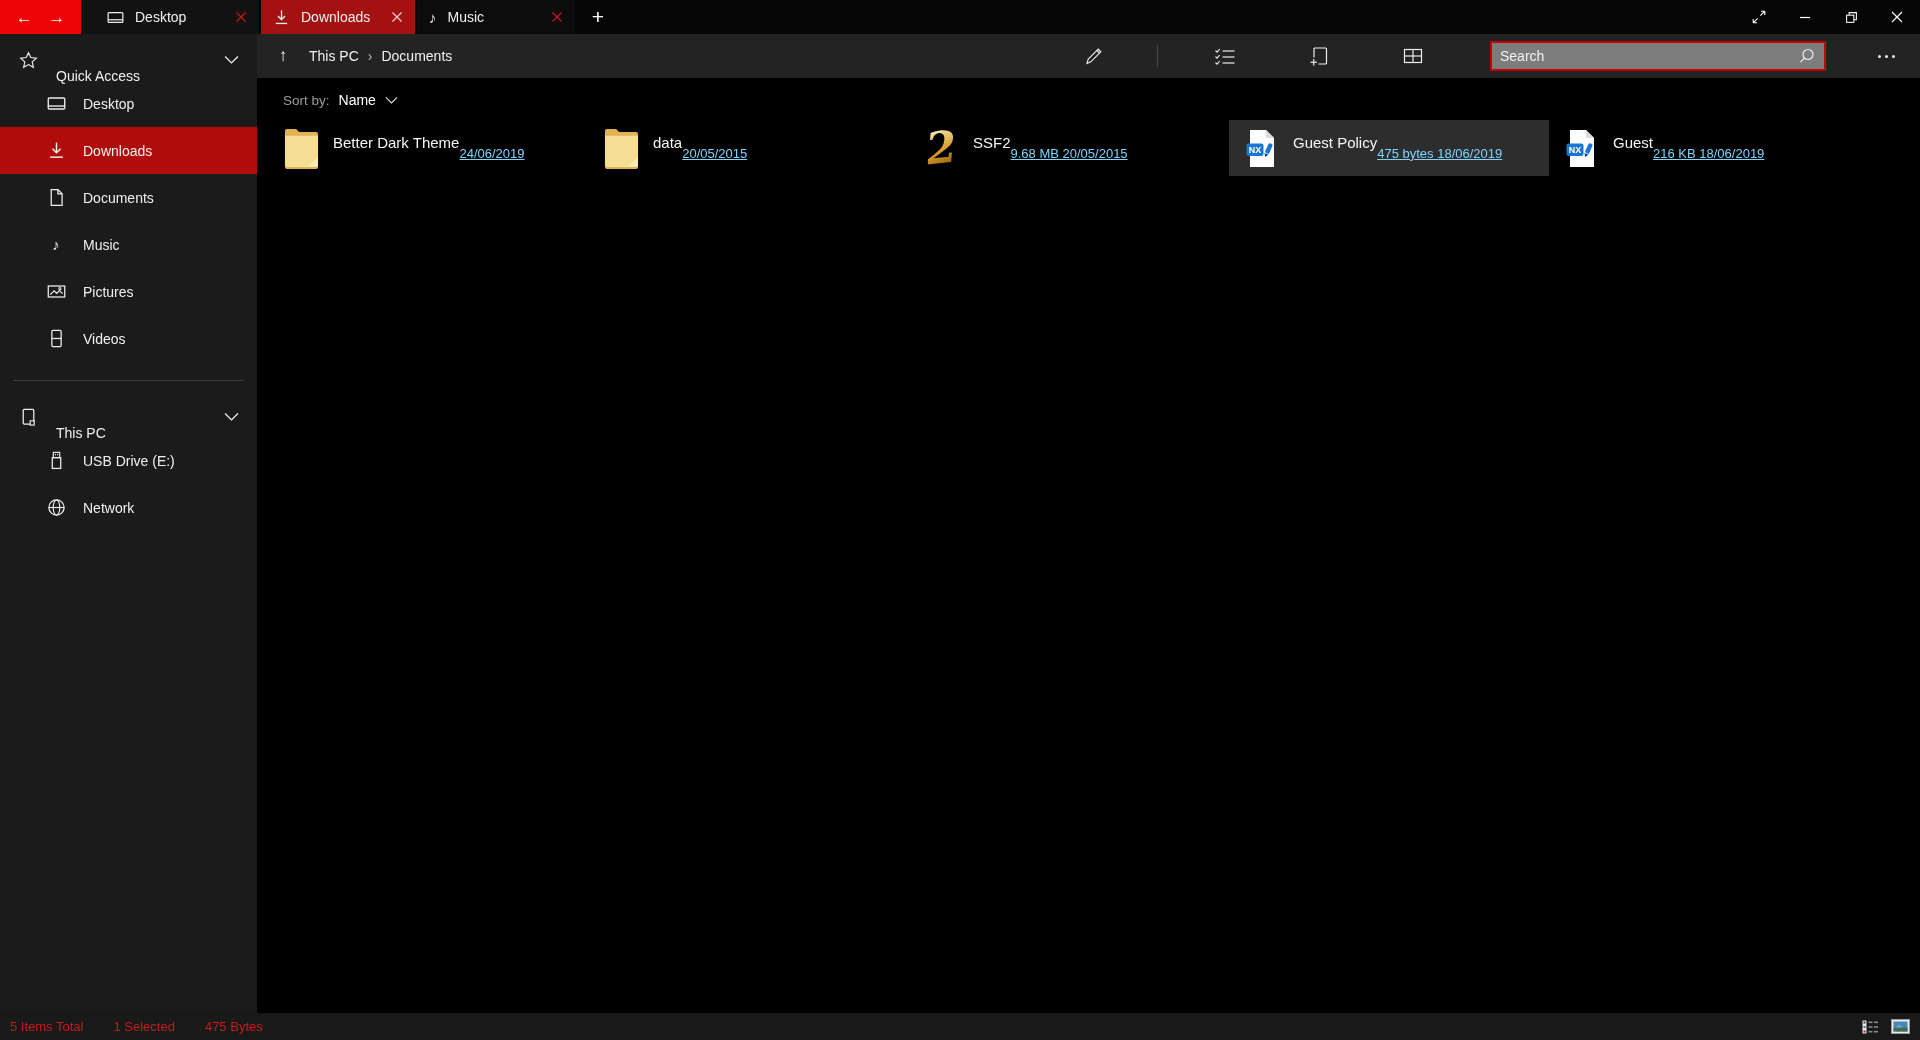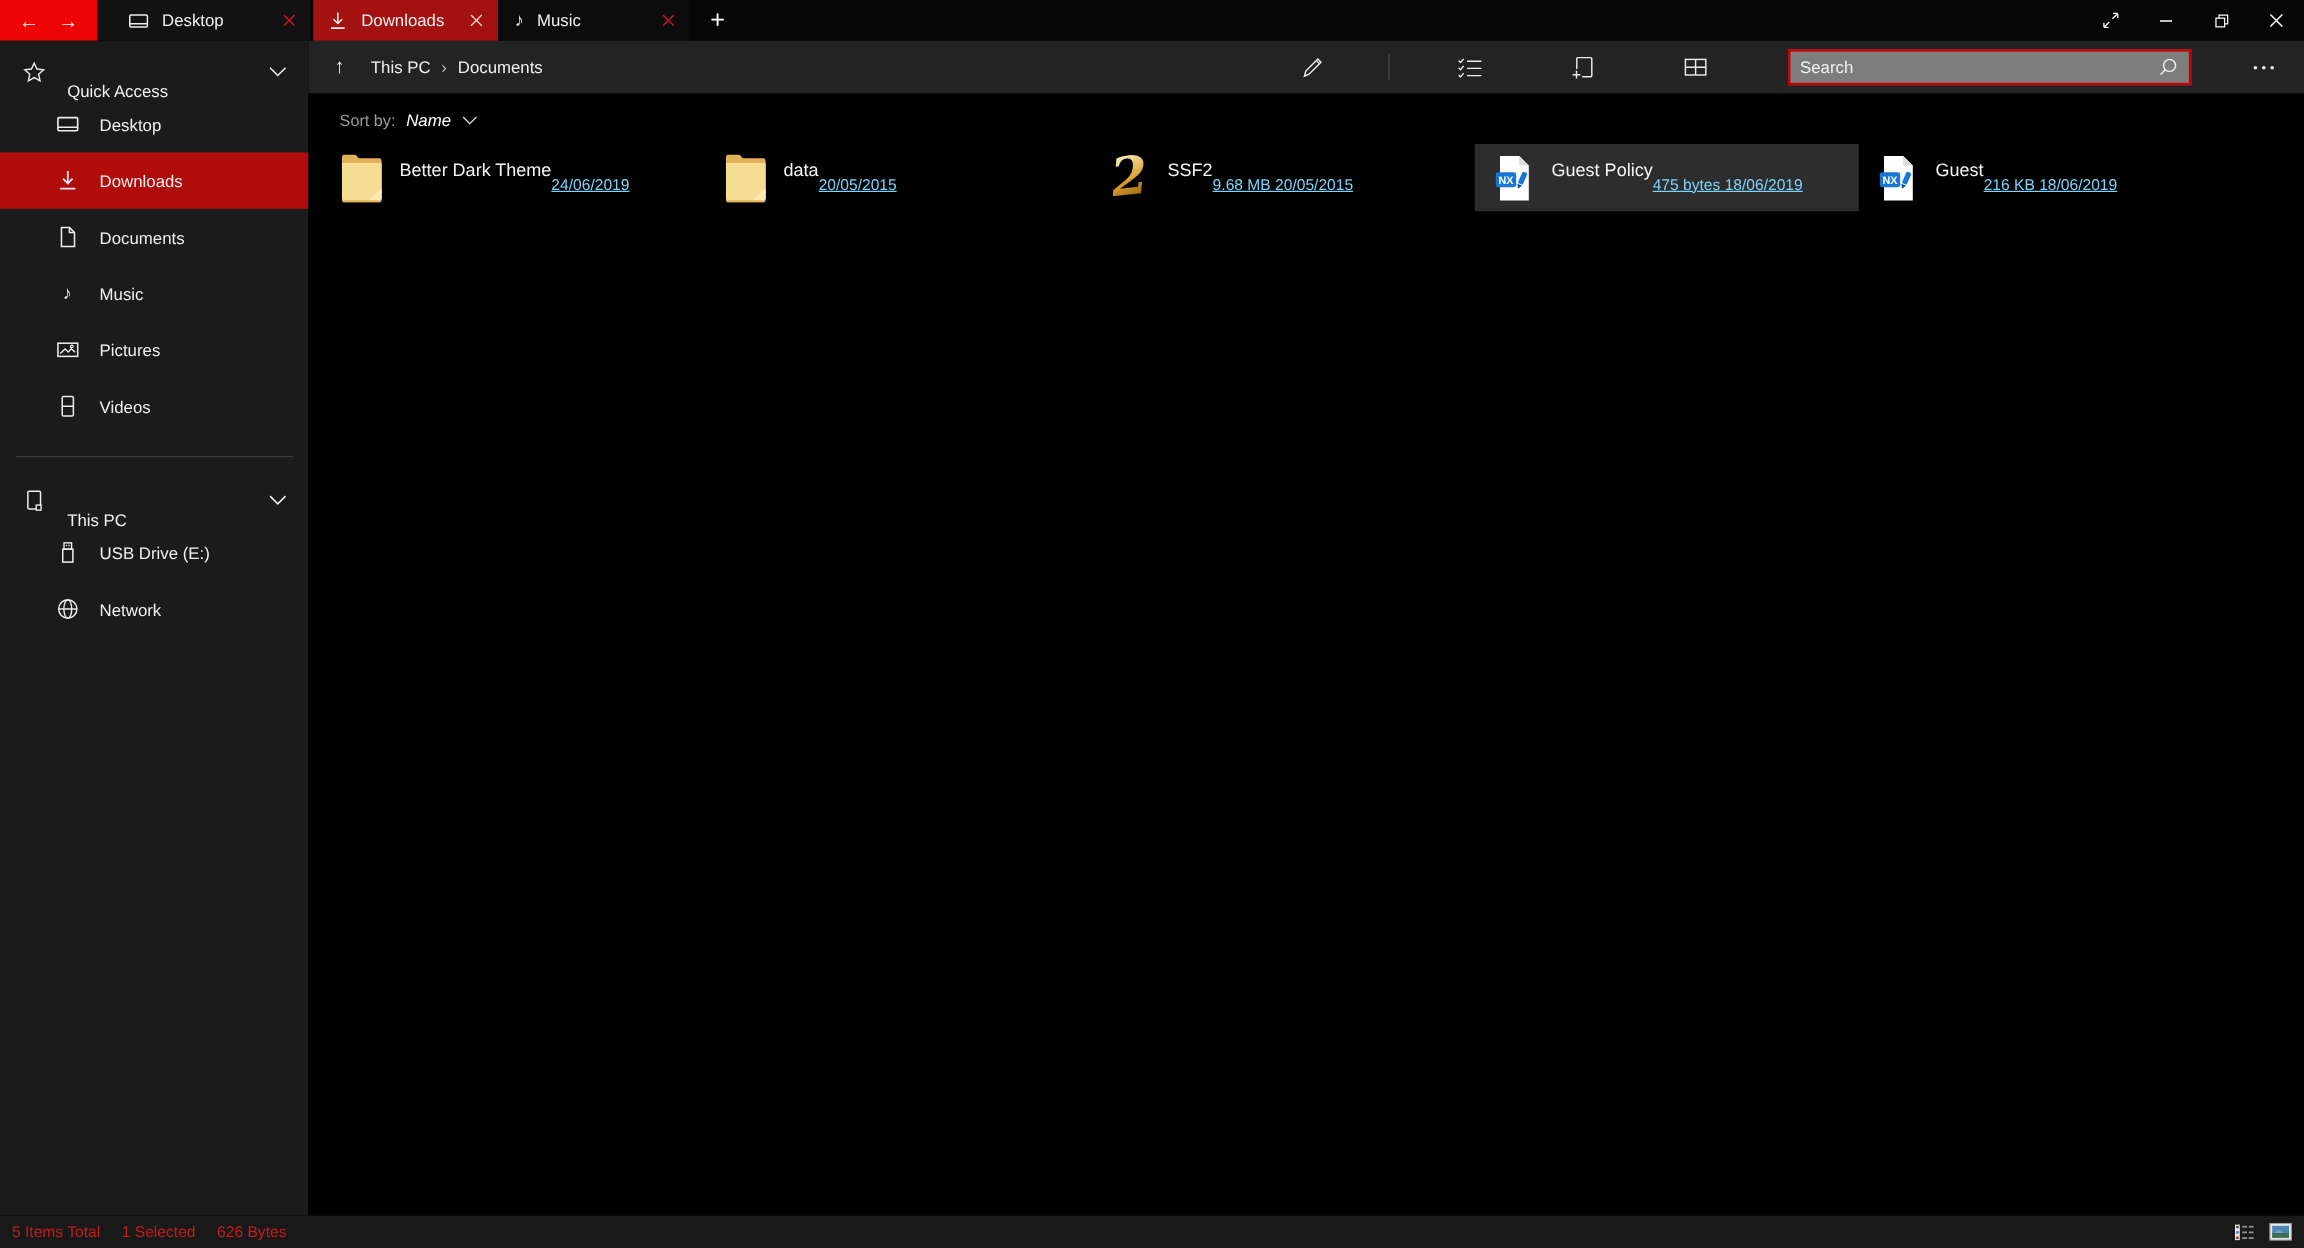--- a/index.html
+++ b/index.html
@@ -57,39 +57,39 @@
     font-size:14px; font-family:inherit; }
   .search input::placeholder { color:#f2f2f2; opacity:1; }
   .search-icon { display:flex; color:#f0f0f0; }
   .ellipsis-btn { width:44px; display:flex; justify-content:center; gap:4px; align-items:center; }
   .dot { width:3px; height:3px; border-radius:50%; background:#ededed; }
 
   
   .content { position:absolute; left:257px; top:78px; right:0; bottom:27px; background:#000; }
   .sort-row { display:flex; align-items:center; gap:9px; padding:14px 0 0 26px; }
   .sort-label { color:#9b9b9b; font-size:13.5px; }
-  .sort-value { color:#fff; font-size:14px; display:flex; align-items:center; gap:9px;font-style:italic; }
+  .sort-value { color:#fff; font-size:14px; display:flex; align-items:center; gap:9px; }
   .sort-chevron { color:#e0e0e0; display:flex; }
 
   .file-grid { display:flex; padding-left:12px; margin-top:12px; }
   .file-item { width:320px; height:56px; display:flex; align-items:center; }
   .file-item.selected { background:#2d2d2d; }
   .file-icon { width:46px; margin-left:9px; display:flex; justify-content:center; align-items:center; }
   .file-text { margin-left:9px; display:flex; flex-direction:row; }
   .file-name { font-size:15px; color:#f5f5f5; line-height:1.25; }
   .file-meta { font-size:13px; color:#7dd3fc; line-height:1.3; margin-top:12px;text-decoration:underline; }
 
   .ssf2-glyph { font-family:"DejaVu Serif", serif; font-style:italic; font-weight:bold;
     font-size:44px; line-height:1; transform:rotate(-6deg);
     background:linear-gradient(160deg,#f7e6ac 15%,#d89b2a 55%,#8a5a10 90%);
     -webkit-background-clip:text; background-clip:text; color:transparent; }
 
   
   .statusbar { position:absolute; left:0; right:0; bottom:0; height:27px; background:#191919;
-    display:flex; align-items:center; padding:0 10px; gap:18px; }
+    display:flex; align-items:center; padding:0 10px; gap:30px; }
   .status-text { color:#c51c1c; font-size:13px; }
   .status-icons { margin-left:auto; display:flex; align-items:center; gap:12px; }
 
   svg { display:block; }
 </style>
 </head>
 <body>
 
 <svg width="0" height="0" style="position:absolute">
   <defs>
@@ -474,21 +474,21 @@
           <span class="file-meta">216 KB 18/06/2019</span>
         </span>
       </div>
 
     </div>
   </div>
 
   <div class="statusbar">
     <span class="status-text">5 Items Total</span>
     <span class="status-text">1 Selected</span>
-    <span class="status-text">626 Bytes</span>
+    <span class="status-text">475 Bytes</span>
     <span class="status-icons">
       <span>
         <svg width="17" height="14" viewBox="0 0 17 14">
           <rect x="0.5" y="0.5" width="4" height="13" fill="#e8e8e8"></rect>
           <rect x="1.5" y="1.5" width="2" height="2" fill="#444444"></rect>
           <rect x="1.5" y="6" width="2" height="2" fill="#3a6fb0"></rect>
           <rect x="1.5" y="10.5" width="2" height="2" fill="#b02020"></rect>
           <rect x="6.5" y="1.5" width="4" height="1.6" fill="#8a8a8a"></rect>
           <rect x="12" y="1.5" width="4" height="1.6" fill="#8a8a8a"></rect>
           <rect x="6.5" y="6.2" width="4" height="1.6" fill="#8a8a8a"></rect>

